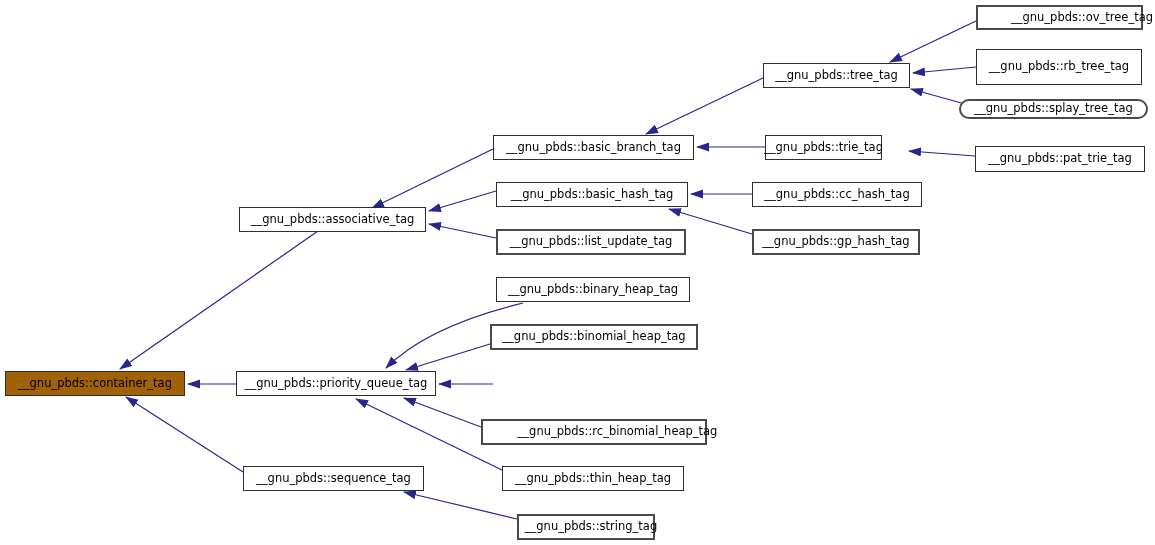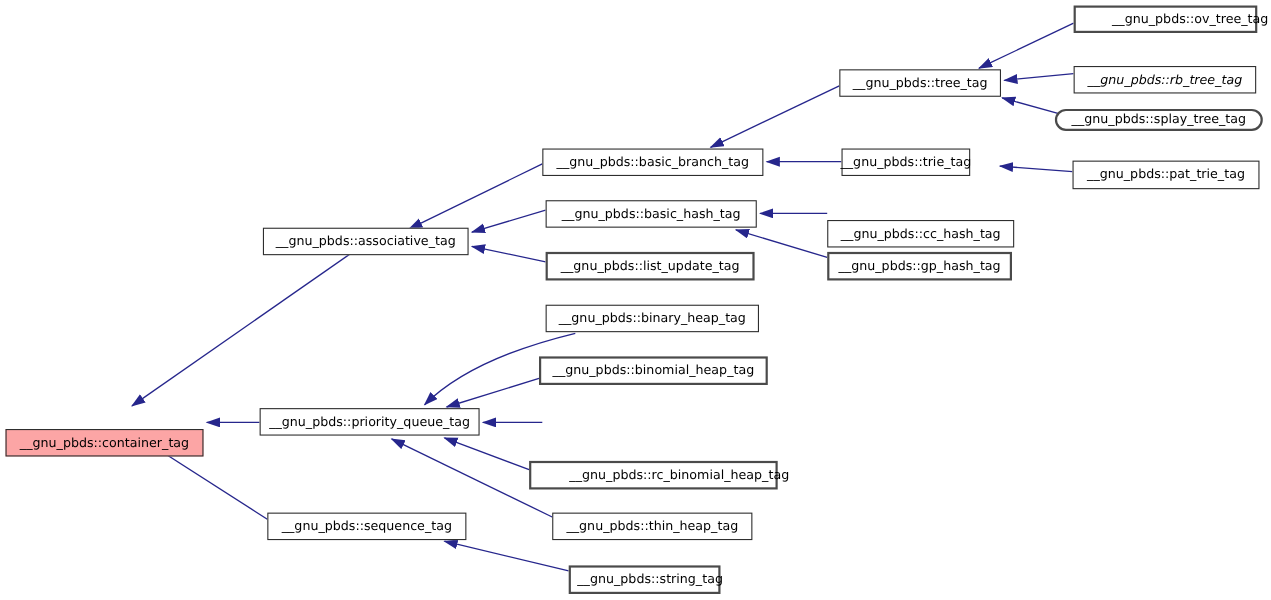--- a/index.html
+++ b/index.html
@@ -12,21 +12,21 @@
   #diagram { position: absolute; inset: 0; width: 1155px; height: 545px; }
   #edge-layer { position: absolute; left: 0; top: 0; z-index: 1; }
   .node {
     position: absolute; z-index: 2; box-sizing: border-box;
     background: #ffffff; border: 1px solid #2e2e2e;
     display: flex; align-items: center; justify-content: center;
     font-size: 11.5px; line-height: 1; color: #000000;
     white-space: nowrap; cursor: pointer;
   }
   .node.bold { border-width: 2px; border-color: #4a4a4a; }
-  .node.current { background: #fca5a5; cursor: default; margin-top: 19px; }
+  .node.current { background: #a16207; cursor: default; }
   .edge { fill: none; stroke-width: 1.2px; }
 </style>
 </head>
 <body>
 
 <div id="diagram">
   <svg id="edge-layer" width="1155" height="545" viewBox="0 0 1155 545" xmlns="http://www.w3.org/2000/svg">
     <defs>
       <marker id="arrowhead" markerUnits="userSpaceOnUse" markerWidth="14" markerHeight="10" refX="12" refY="4.5" orient="auto">
         <path d="M0,0 L13,4.5 L0,9 z" fill="#26268c"></path>
@@ -63,19 +63,19 @@
     <div class="node" style="left: 493px; top: 135px; width: 201px; height: 25px;">__gnu_pbds::basic_branch_tag</div>
     <div class="node" style="left: 496px; top: 182px; width: 192px; height: 25px;">__gnu_pbds::basic_hash_tag</div>
     <div class="node bold" style="left: 496px; top: 229px; width: 190px; height: 26px;">__gnu_pbds::list_update_tag</div>
     <div class="node" style="left: 496px; top: 277px; width: 194px; height: 25px;">__gnu_pbds::binary_heap_tag</div>
     <div class="node bold" style="left: 490px; top: 324px; width: 208px; height: 26px;">__gnu_pbds::binomial_heap_tag</div>
     <div class="node bold" style="left: 481px; top: 419px; width: 226px; height: 26px; padding-left: 47px;">__gnu_pbds::rc_binomial_heap_tag</div>
     <div class="node" style="left: 502px; top: 466px; width: 182px; height: 25px;">__gnu_pbds::thin_heap_tag</div>
     <div class="node bold" style="left: 517px; top: 514px; width: 138px; height: 26px; padding-left: 10px;">__gnu_pbds::string_tag</div>
     <div class="node" style="left: 763px; top: 63px; width: 147px; height: 25px;">__gnu_pbds::tree_tag</div>
     <div class="node" style="left: 765px; top: 135px; width: 117px; height: 25px;">__gnu_pbds::trie_tag</div>
-    <div class="node" style="left: 752px; top: 200px; width: 170px; height: 25px;">__gnu_pbds::cc_hash_tag</div>
+    <div class="node" style="left: 752px; top: 182px; width: 170px; height: 25px;">__gnu_pbds::cc_hash_tag</div>
     <div class="node bold" style="left: 752px; top: 229px; width: 168px; height: 26px;">__gnu_pbds::gp_hash_tag</div>
     <div class="node bold" style="left: 976px; top: 5px; width: 167px; height: 25px; padding-left: 45px;">__gnu_pbds::ov_tree_tag</div>
-    <div class="node" style="left: 976px; top: 60px; width: 166px; height: 25px; font-style: italic;">__gnu_pbds::rb_tree_tag</div>
+    <div class="node" style="left: 976px; top: 49px; width: 166px; height: 36px;">__gnu_pbds::rb_tree_tag</div>
     <div class="node bold" style="left: 959px; top: 99px; width: 189px; height: 20px; border-radius: 13px;">__gnu_pbds::splay_tree_tag</div>
     <div class="node" style="left: 975px; top: 146px; width: 170px; height: 26px;">__gnu_pbds::pat_trie_tag</div>
   </div>
 
 </body></html>

